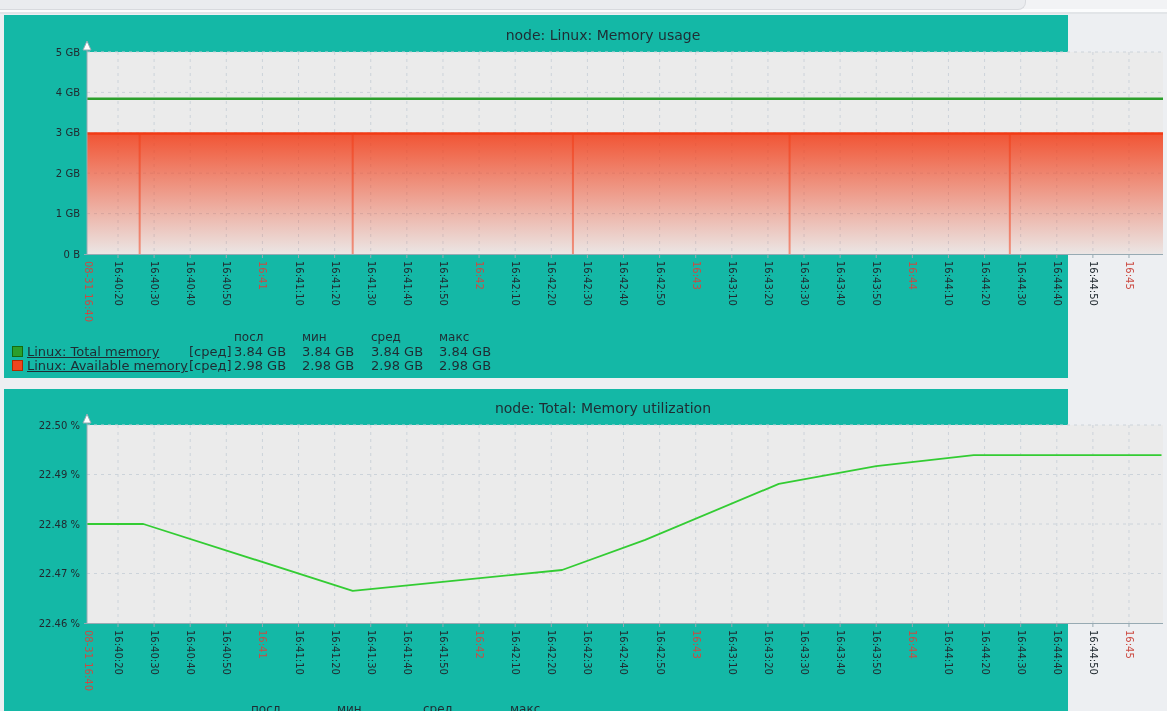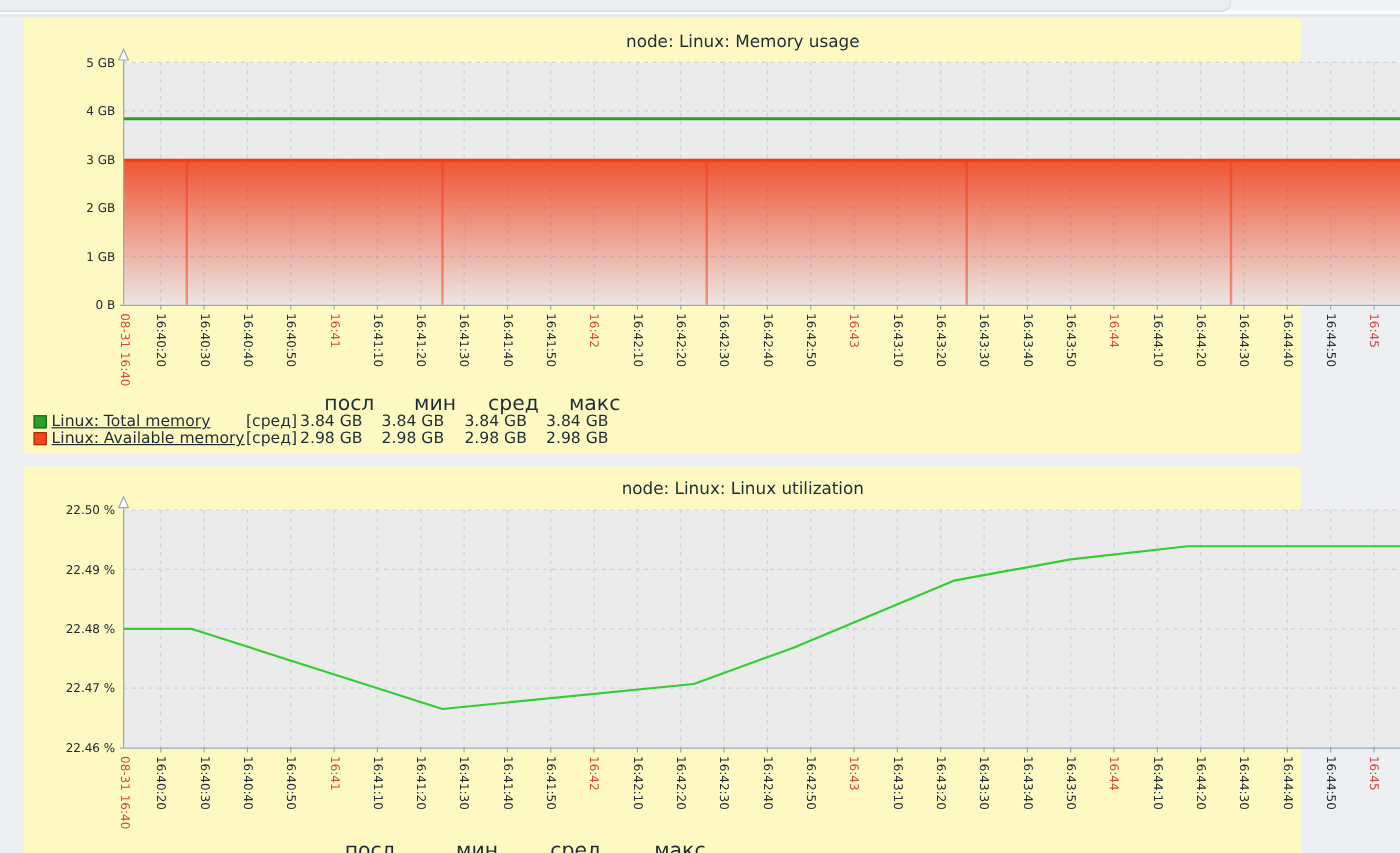--- a/index.html
+++ b/index.html
@@ -8,38 +8,38 @@
     background:#edeff2;
     font-family:"DejaVu Sans","Liberation Sans",sans-serif;
   }
   
   .chrome{position:absolute;top:0;left:0;width:1167px;height:14px;background:#fbfcfd;}
   .chrome-tabbar{position:absolute;top:0;left:0;width:1167px;height:9px;background:#f2f3f5;}
   .chrome-tab{position:absolute;left:0;top:0;width:1025px;height:9px;background:#eaecef;
     border-right:1px solid #d8dade;border-bottom:1px solid #d8dade;border-bottom-right-radius:8px;}
   .chrome-divider{position:absolute;left:0;top:12px;width:1167px;height:2px;background:#e2e5e8;}
 
-  .card{position:absolute;left:20px;width:1064px;background:#fef9c3;}
+  .card{position:absolute;left:4px;width:1064px;background:#14b8a6;}
   #card-0{top:15px;height:363px;}
   #card-1{top:389px;height:330px;}
 
   .chart-title{
     position:absolute;left:599px;transform:translateX(-50%);
     white-space:nowrap;font-size:14px;color:#1f2c33;
   }
   #card-0 .chart-title{top:12px;}
   #card-1 .chart-title{top:11px;}
 
   svg.plot{position:absolute;left:0;top:0;}
   svg text{font-family:"DejaVu Sans","Liberation Sans",sans-serif;}
   .ylab{font-size:10px;fill:#212a30;}
   .xlab{font-size:10px;}
 
   .legend{position:absolute;left:0;top:0;width:100%;height:100%;pointer-events:none;}
-  .lg-h{position:absolute;text-align:right;font-size:17px;color:#1f2c33;line-height:13px;}
+  .lg-h{position:absolute;text-align:left;font-size:12px;color:#1f2c33;line-height:13px;}
   .lg-sw{position:absolute;width:9px;height:9px;box-sizing:content-box;}
   .lg-t{position:absolute;font-size:13px;color:#1f2c33;line-height:13px;white-space:nowrap;}
   .lg-v{position:absolute;font-size:13px;color:#1f2c33;line-height:13px;text-align:left;}
 </style>
 </head>
 <body>
 
 <div class="chrome">
   <div class="chrome-tabbar"></div>
   <div class="chrome-tab"></div>
@@ -183,21 +183,21 @@
       <span class="lg-t" style="left: 23px; top: 344px; text-decoration: underline;">Linux: Available memory</span>
       <span class="lg-t" style="left: 185px; top: 344px;">[сред]</span>
       <span class="lg-v" style="left: 230px; top: 344px; width: 62px;">2.98 GB</span>
       <span class="lg-v" style="left: 298px; top: 344px; width: 62px;">2.98 GB</span>
       <span class="lg-v" style="left: 367px; top: 344px; width: 62px;">2.98 GB</span>
       <span class="lg-v" style="left: 435px; top: 344px; width: 62px;">2.98 GB</span>
     </div>
 </div>
 
 <div class="card" id="card-1">
-  <div class="chart-title">node: Linux: Linux utilization</div>
+  <div class="chart-title">node: Total: Memory utilization</div>
   <svg class="plot" id="plot-1" width="1159" height="330">
       <rect x="83" y="36" width="1076" height="198" fill="#ebebeb"></rect>
       <line x1="83" y1="36" x2="1159" y2="36" stroke="#ccd3da" stroke-width="1" stroke-dasharray="3 4"></line>
       <text x="76" y="39.5" text-anchor="end" class="ylab">22.50 %</text>
       <line x1="83" y1="85.5" x2="1159" y2="85.5" stroke="#ccd3da" stroke-width="1" stroke-dasharray="3 4"></line>
       <text x="76" y="89" text-anchor="end" class="ylab">22.49 %</text>
       <line x1="83" y1="135" x2="1159" y2="135" stroke="#ccd3da" stroke-width="1" stroke-dasharray="3 4"></line>
       <text x="76" y="138.5" text-anchor="end" class="ylab">22.48 %</text>
       <line x1="83" y1="184.5" x2="1159" y2="184.5" stroke="#ccd3da" stroke-width="1" stroke-dasharray="3 4"></line>
       <text x="76" y="188" text-anchor="end" class="ylab">22.47 %</text>

